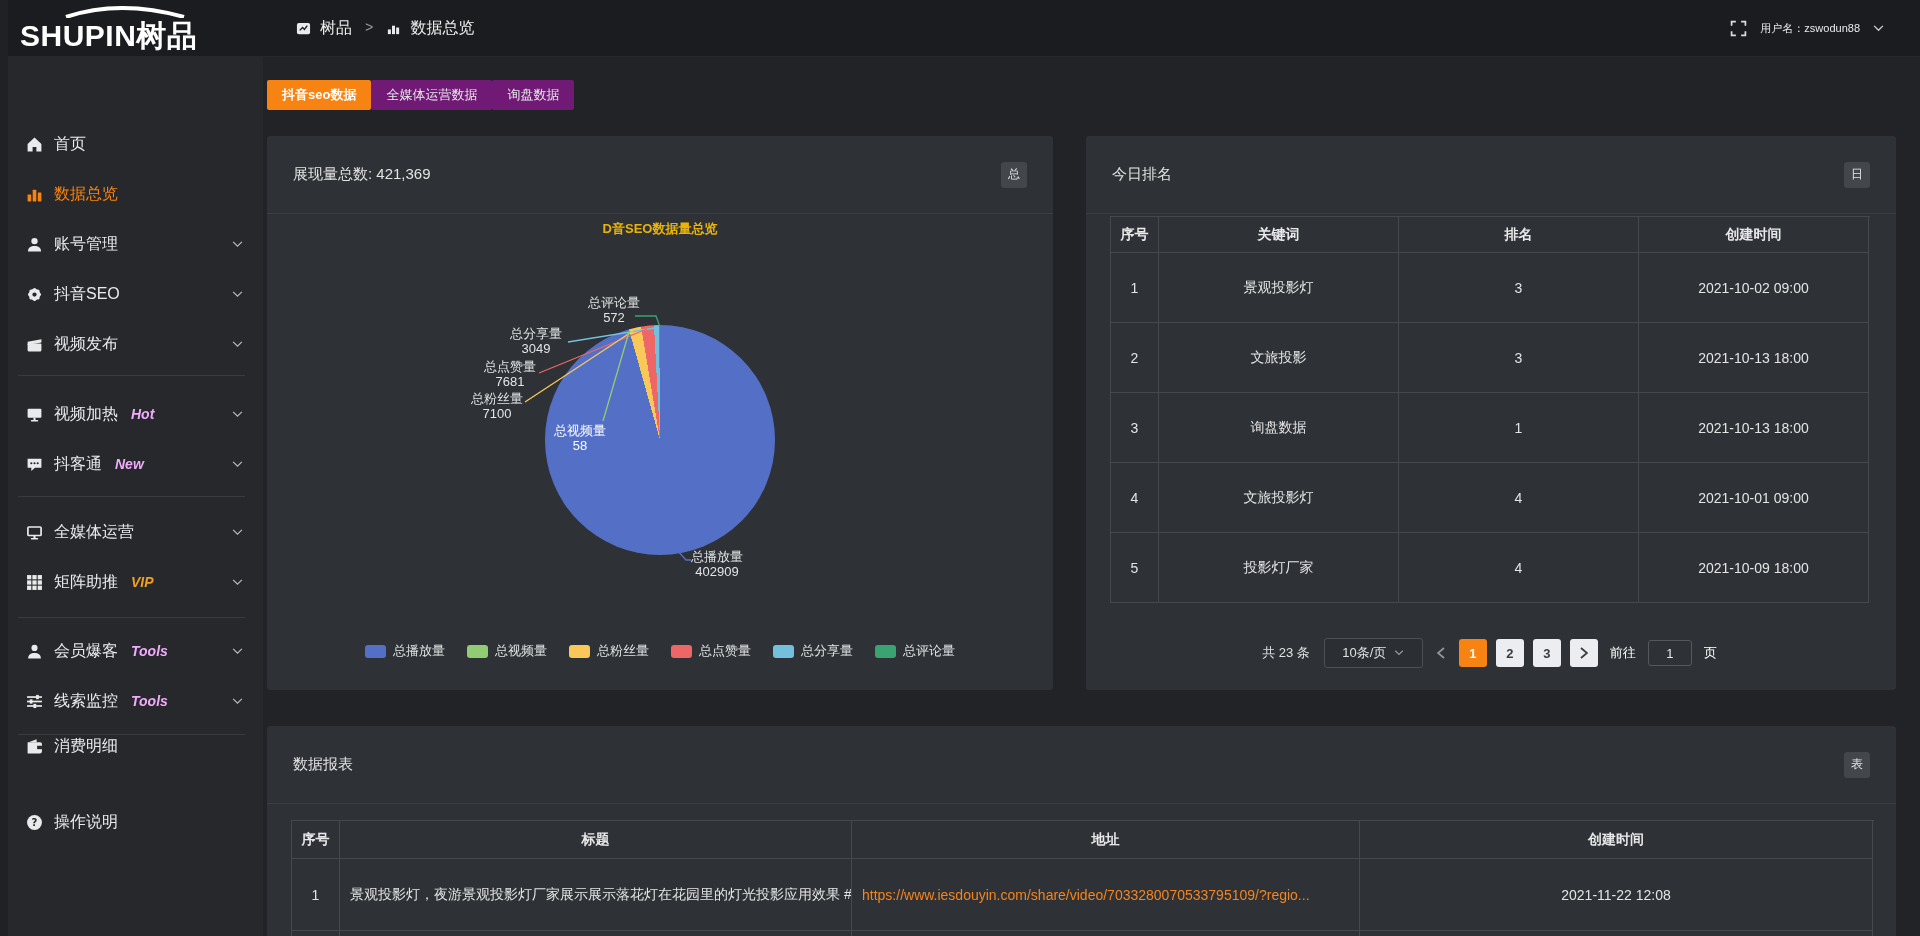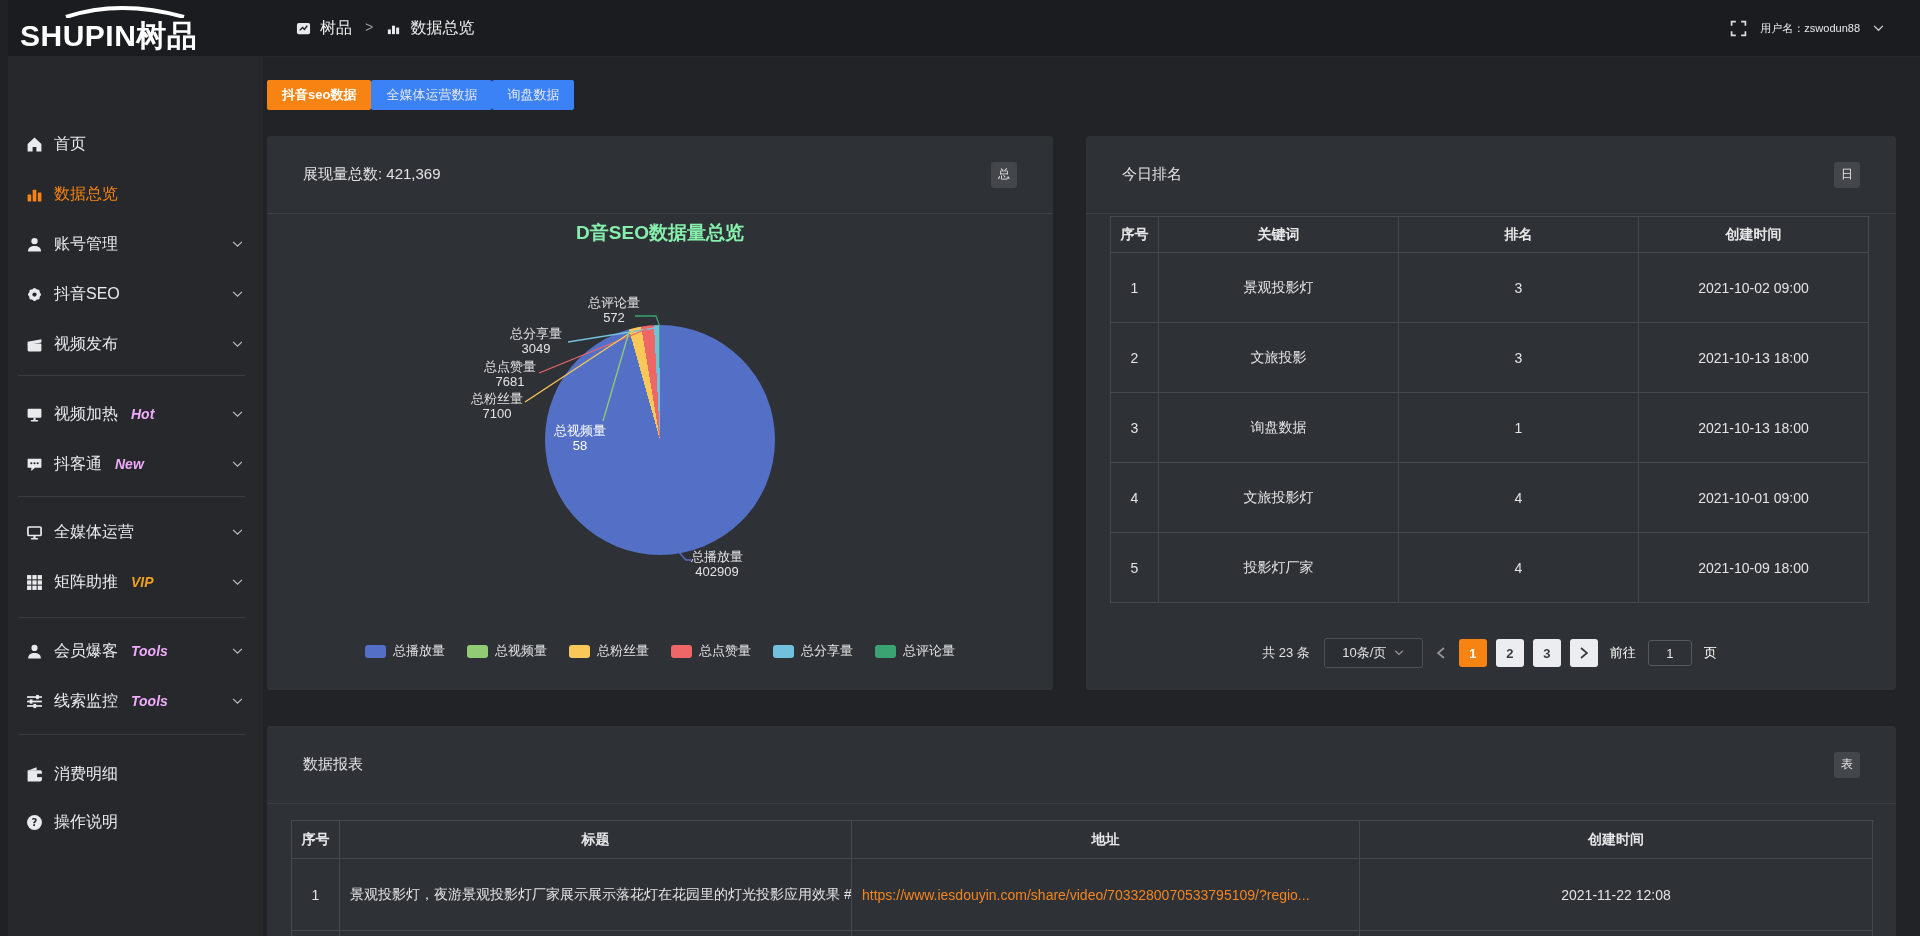--- a/index.html
+++ b/index.html
@@ -19,31 +19,31 @@
   .sidebar{position:absolute;left:0;top:56px;width:263px;height:880px;background:#26282b;z-index:4;}
   .s-item{position:absolute;left:0;width:263px;height:36px;display:flex;align-items:center;padding-left:25px;box-sizing:border-box;cursor:pointer;color:#e9eaec;font-size:16px;}
   .s-ico{width:18px;height:18px;margin-right:11px;display:flex;align-items:center;justify-content:center;flex:none;}
   .s-item.active{color:#f78312;}
   .s-tag{margin-left:13px;font-style:italic;font-weight:bold;font-size:14px;}
   .tag-red{color:#f0abfc;} .tag-vip{color:#f0a020;}
   .s-chev{position:absolute;right:20px;display:flex;}
   .sdiv{position:absolute;left:18px;width:227px;height:1px;background:#393c3f;}
   
   .tabs{position:absolute;left:267px;top:80px;display:flex;}
-  .tab{height:30px;padding:0 15px;font-size:13px;color:#e8e9eb;background:#3b82f6;border-radius:2px;display:flex;align-items:center;cursor:pointer;}
+  .tab{height:30px;padding:0 15px;font-size:13px;color:#e8e9eb;background:#701a75;border-radius:2px;display:flex;align-items:center;cursor:pointer;}
   .tab.active{background:#f78312;color:#fff;font-weight:bold;}
   
   .panel{position:absolute;background:#2e3135;border-radius:3px;}
   .p-chart{left:267px;top:136px;width:786px;height:554px;}
   .p-rank{left:1086px;top:136px;width:810px;height:554px;}
   .p-report{left:267px;top:726px;width:1629px;height:260px;}
-  .panel-head{height:77px;border-bottom:1px solid #3b3e42;display:flex;align-items:center;justify-content:space-between;padding:0 36px;font-size:15px;color:#e2e3e5;}
+  .panel-head{height:77px;border-bottom:1px solid #3b3e42;display:flex;align-items:center;justify-content:space-between;padding:0 26px;font-size:15px;color:#e2e3e5;}
   .badge{width:26px;height:26px;background:#43464b;border-radius:3px;display:flex;align-items:center;justify-content:center;font-size:12px;color:#e2e3e5;cursor:pointer;flex:none;}
   
-  .ctitle{position:absolute;top:84px;left:0;right:0;text-align:center;font-size:19px;font-weight:bold;color:#86efac;}
+  .ctitle{position:absolute;top:84px;left:0;right:0;text-align:center;font-size:13px;font-weight:bold;color:#eab308;}
   .pie{position:absolute;left:278px;top:189px;width:230px;height:230px;border-radius:50%;cursor:pointer;
        background:conic-gradient(#5470c6 0deg 344.3deg,#91cc75 344.3deg 344.4deg,#fac858 344.4deg 350.5deg,#ee6666 350.5deg 357deg,#73c0de 357deg 359.6deg,#3ba272 359.6deg 360deg);}
   .leaders{position:absolute;left:0;top:0;width:786px;height:554px;pointer-events:none;}
   .plabel{position:absolute;text-align:center;font-size:13px;line-height:15px;color:#e2e4e6;transform:translateX(-50%);white-space:nowrap;}
   .plabel.white{color:#fff;}
   .plabel.noshift{transform:none;}
   .legend{position:absolute;top:506px;left:0;right:0;display:flex;justify-content:center;align-items:center;gap:22px;}
   .litem{display:flex;align-items:center;gap:7px;font-size:13px;color:#e2e4e6;cursor:pointer;}
   .lswatch{width:21px;height:13px;border-radius:3px;flex:none;}
   
@@ -273,21 +273,21 @@
         </span>
       <span>线索监控</span>
       <span class="s-tag tag-red">Tools</span>
       <span class="s-chev">
           <svg width="11" height="7" viewBox="0 0 12 8" fill="none" stroke="#b9babc" stroke-width="1.4">
             <path d="M1 1l5 5 5-5"></path>
           </svg>
         </span>
     </div>
     <div class="sdiv" style="top:678px"></div>
-    <div class="s-item" style="top:700px">
+    <div class="s-item" style="top:672px">
       <span class="s-ico">
           <svg width="17" height="17" viewBox="0 0 16 16" fill="#e9eaec">
             <path d="M1.5 4h11.8A1.7 1.7 0 0 1 15 5.7v7.1a1.7 1.7 0 0 1-1.7 1.7H1.5z"></path>
             <path d="M2.5 4L10 1.2v2.8z"></path>
             <rect x="10.5" y="7.3" width="4.5" height="3.2" fill="#26282b"></rect>
           </svg>
         </span>
       <span>消费明细</span>
     </div>
     <div class="s-item" style="top:748px">

